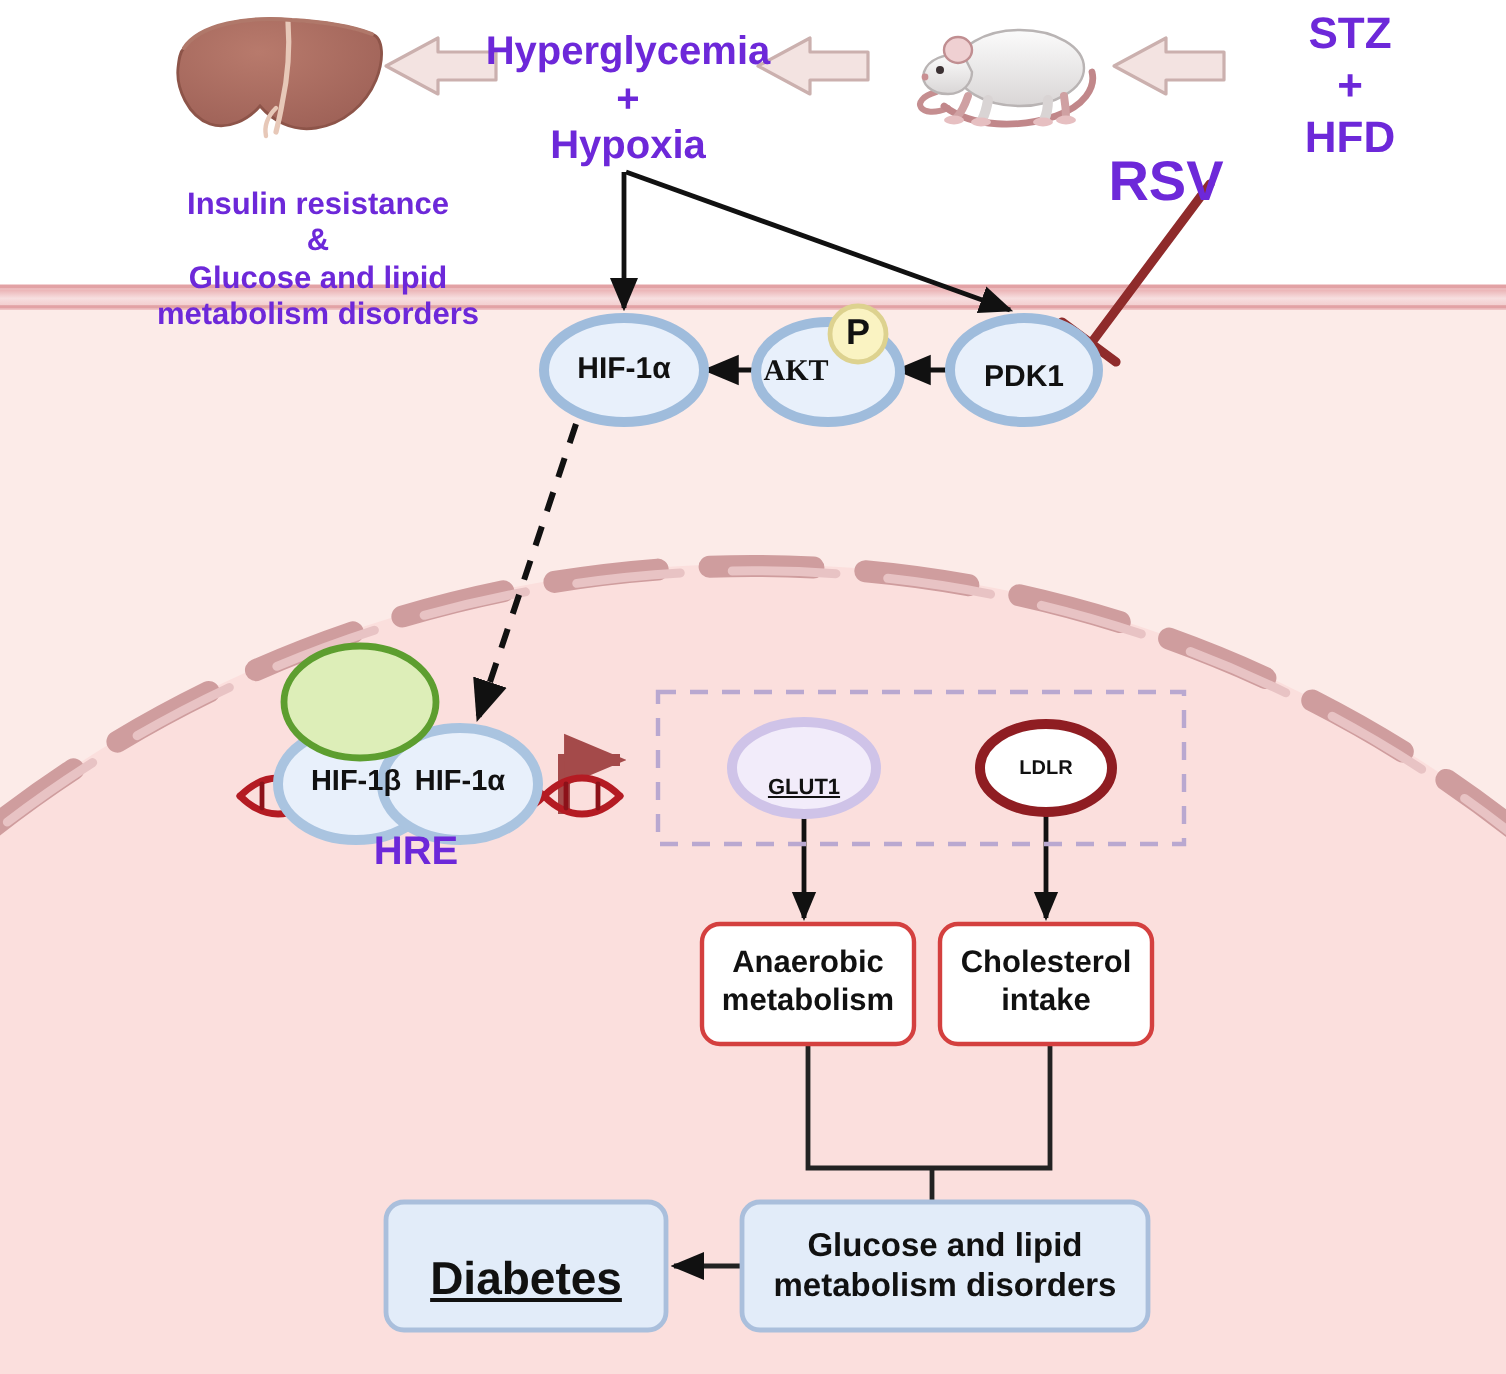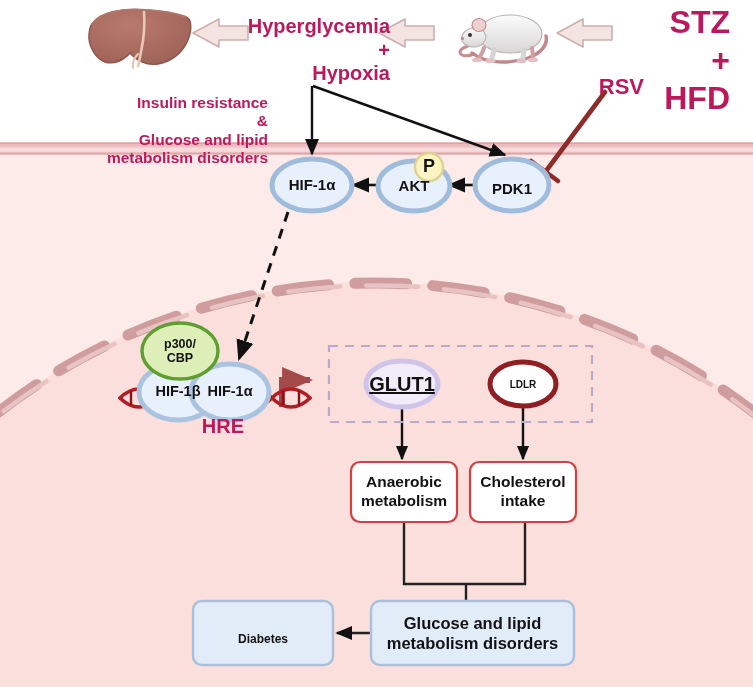--- a/index.html
+++ b/index.html
@@ -18,22 +18,22 @@
   svg.layer {
     position: absolute;
     left: 0; top: 0;
     width: 753px; height: 687px;
     overflow: visible;
   }
   .lbl {
     position: absolute;
     font-family: "Liberation Sans", sans-serif;
     font-weight: bold;
-    color: #be185d;
-    text-align: right;
+    color: #6d28d9;
+    text-align: center;
     line-height: 1.18;
     white-space: pre-line;
     user-select: none;
   }
   .node-text {
     position: absolute;
     display: flex;
     align-items: center;
     justify-content: center;
     font-family: "Liberation Sans", sans-serif;
@@ -243,52 +243,50 @@
 
     <rect x="351" y="462" width="106" height="60" rx="9" fill="#ffffff" stroke="#d4403f" stroke-width="2.2"></rect>
 
     <rect x="470" y="462" width="106" height="60" rx="9" fill="#ffffff" stroke="#d4403f" stroke-width="2.2"></rect>
 
     <rect x="371" y="601" width="203" height="64" rx="9" fill="#e2ecf9" stroke="#aabfdc" stroke-width="2.4"></rect>
 
     <rect x="193" y="601" width="140" height="64" rx="9" fill="#e2ecf9" stroke="#aabfdc" stroke-width="2.4"></rect>
   </svg>
 
-  <div class="lbl" style="left:620px; top:4px; width:110px; font-size:32px;">STZ
+  <div class="lbl" style="left:620px; top:4px; width:110px; font-size:22px;">STZ
 +
 HFD</div>
 
 
   <div class="lbl" style="left:238px; top:15px; width:152px; font-size:20px;">Hyperglycemia
 +
 Hypoxia</div>
 
   <div class="lbl" style="left:50px; top:62px; width:218px; font-size:15.5px;margin-top:32px;">Insulin resistance
 &amp;
 Glucose and lipid
 metabolism disorders</div>
 
-  <div class="lbl" style="left:578px; top:74px; width:66px; font-size:22px;">RSV</div>
+  <div class="lbl" style="left:550px; top:74px; width:66px; font-size:28px;">RSV</div>
 
   <div class="node-text" style="left:272px; top:170px; width:80px; height:30px; font-size:15px;">HIF-1α</div>
-  <div class="node-text" style="left:378px; top:171px; width:72px; height:30px; font-size:15px;">AKT</div>
+  <div class="node-text" style="left:362px; top:171px; width:72px; height:30px; font-size:15px;font-family:Liberation Serif, serif;">AKT</div>
   <div class="node-text" style="left:415px; top:153px; width:28px; height:28px; font-size:18px;">P</div>
   <div class="node-text" style="left:475px; top:174px; width:74px; height:30px; font-size:15px;">PDK1</div>
 
-  <div class="node-text" style="left:146px; top:334px; width:68px; height:36px; font-size:12.5px;">p300/
-CBP</div>
   <div class="node-text" style="left:142px; top:378px; width:72px; height:28px; font-size:14.5px;">HIF-1β</div>
   <div class="node-text" style="left:194px; top:378px; width:72px; height:28px; font-size:14.5px;">HIF-1α</div>
   <div class="lbl" style="left:172px; top:415px; width:72px; font-size:20px;">HRE</div>
 
-  <div class="node-text" style="left:366px; top:370px; width:72px; height:28px; font-size:20px;text-decoration:underline;">GLUT1</div>
+  <div class="node-text" style="left:366px; top:380px; width:72px; height:28px; font-size:11px;text-decoration:underline;">GLUT1</div>
   <div class="node-text" style="left:490px; top:371px; width:66px; height:26px; font-size:10px;">LDLR</div>
 
   <div class="boxtext" style="left:351px; top:462px; width:106px; height:60px; font-size:15.5px;">Anaerobic
 metabolism</div>
   <div class="boxtext" style="left:470px; top:462px; width:106px; height:60px; font-size:15.5px;">Cholesterol
 intake</div>
 
   <div class="boxtext" style="left:371px; top:601px; width:203px; height:64px; font-size:16.5px;">Glucose and lipid
 metabolism disorders</div>
-  <div class="boxtext" style="left:193px; top:601px; width:140px; height:77px; font-size:12px;">Diabetes</div>
+  <div class="boxtext" style="left:193px; top:601px; width:140px; height:77px; font-size:23px;text-decoration:underline;">Diabetes</div>
 
 </div>
 
 </body></html>

